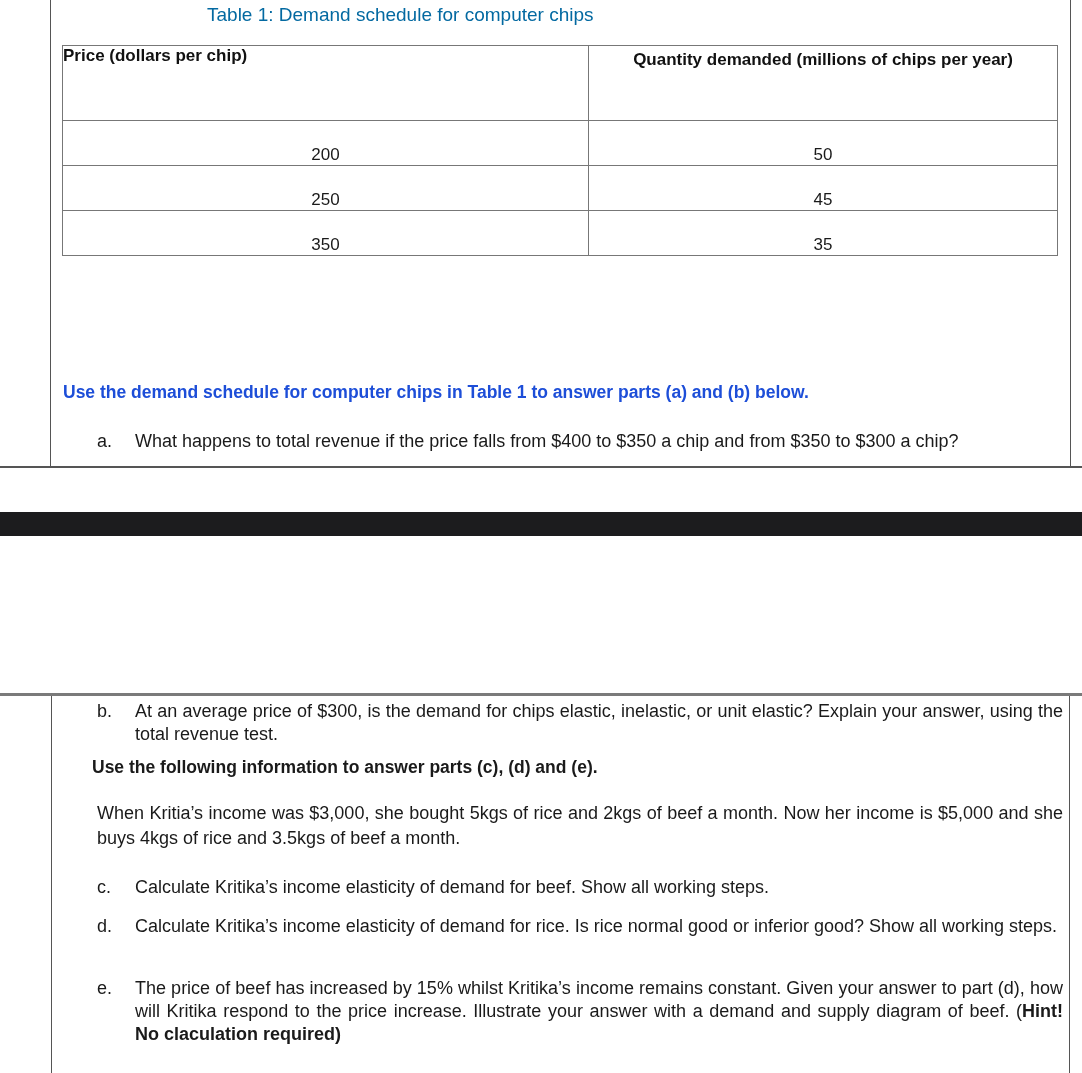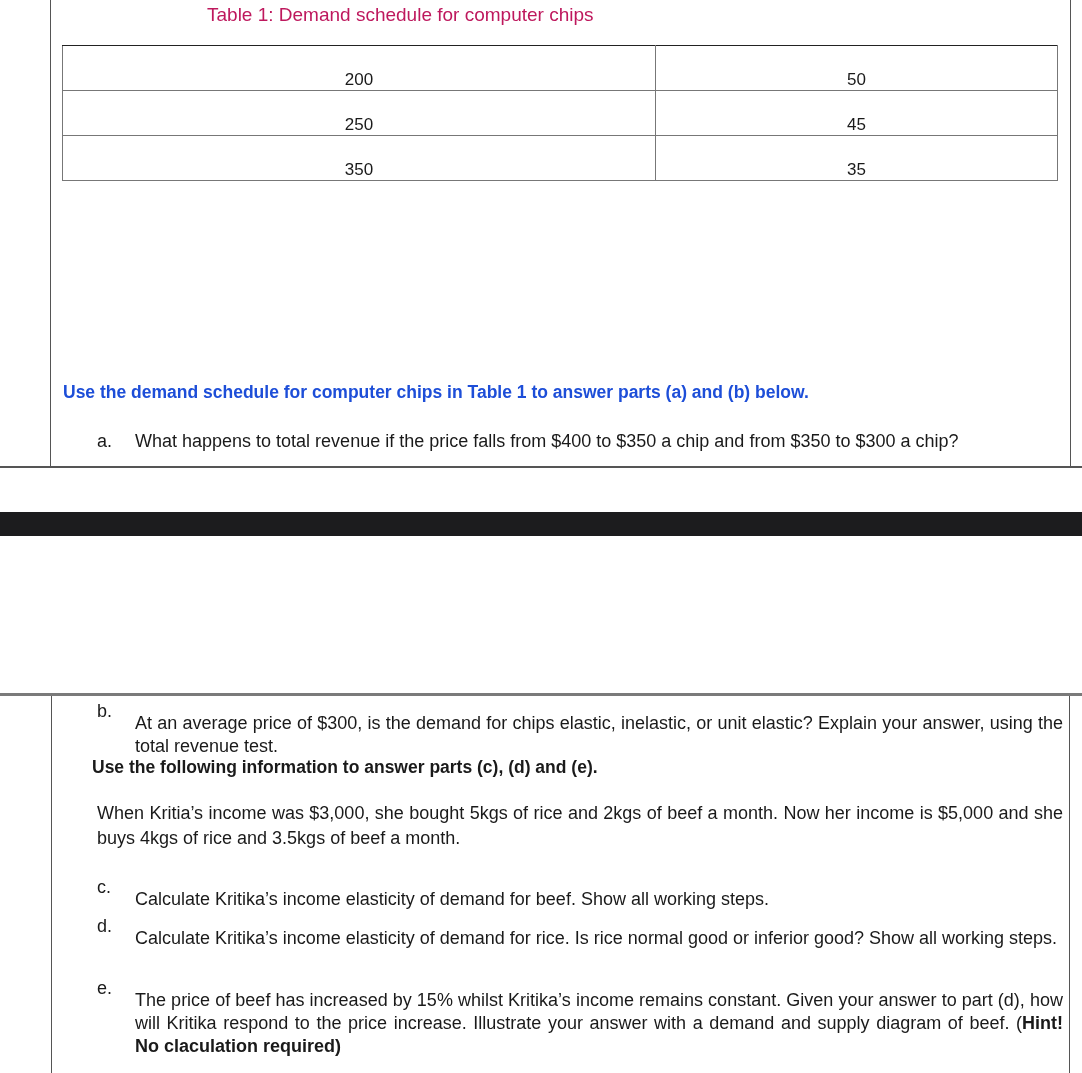--- a/index.html
+++ b/index.html
@@ -12,21 +12,21 @@
     position: absolute; left: 0; top: 0; width: 1082px; height: 467px;
   }
   .outer-frame-top {
     position: absolute; left: 50px; top: 0; width: 1019px; height: 466px;
     border-left: 1.5px solid #555; border-right: 1.5px solid #555;
   }
   .top-bottom-rule {
     position: absolute; left: 0; top: 466px; width: 1082px; height: 2px; background: #555;
   }
   .table-caption {
-    position: absolute; left: 207px; top: 4px; font-size: 19px; color: #be185d;
+    position: absolute; left: 207px; top: 4px; font-size: 19px; color: #0369a1;
   }
   table.demand {
     position: absolute; left: 62px; top: 45px; width: 996px;
     border-collapse: collapse; font-size: 17px;
   }
   table.demand td, table.demand th {
     border: 1.5px solid #777; padding: 0; vertical-align: top;
   }
   table.demand th {
     font-weight: bold; height: 74px; color: #111;
@@ -57,34 +57,38 @@
     border-left: 1.5px solid #555; border-right: 1.5px solid #555;
   }
   .para {
     position: absolute; font-size: 18px; line-height: 25px; color: #1a1a1a;
   }
   .item {
     position: absolute; left: 97px; width: 966px; font-size: 18px; line-height: 23px; color: #1a1a1a;
     display: flex;
   }
   .item .q-letter { flex: 0 0 38px; }
-  .item .q-text { flex: 1; text-align: justify; margin-top: 12px; }
+  .item .q-text { flex: 1; text-align: justify; }
   .bold { font-weight: bold; }
 </style>
 </head>
 <body>
 
 <div class="page-top">
   <div class="outer-frame-top"></div>
   <div class="top-bottom-rule"></div>
 
   <div class="table-caption">Table 1: Demand schedule for computer chips</div>
 
   <table class="demand">
     <tbody>
+        <tr>
+      <th class="price-h">Price (dollars per chip)</th>
+      <th class="qty-h">Quantity demanded (millions of chips per year)</th>
+    </tr>
     <tr class="first-row">
       <td>200</td>
       <td>50</td>
     </tr>
     <tr class="second-row">
       <td>250</td>
       <td>45</td>
     </tr>
     <tr>
       <td>350</td>

